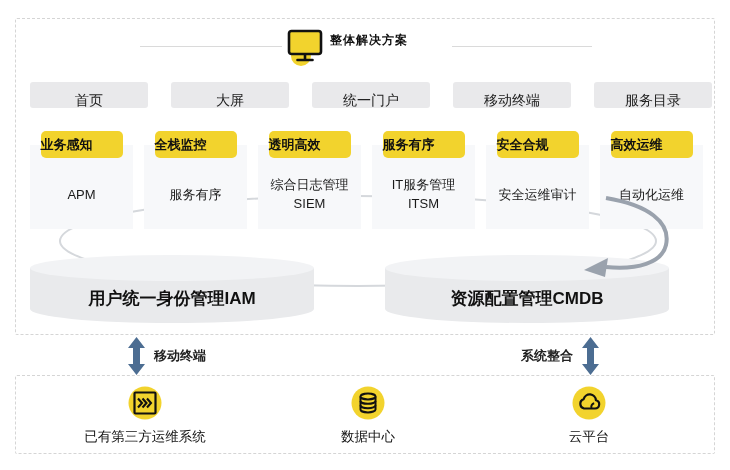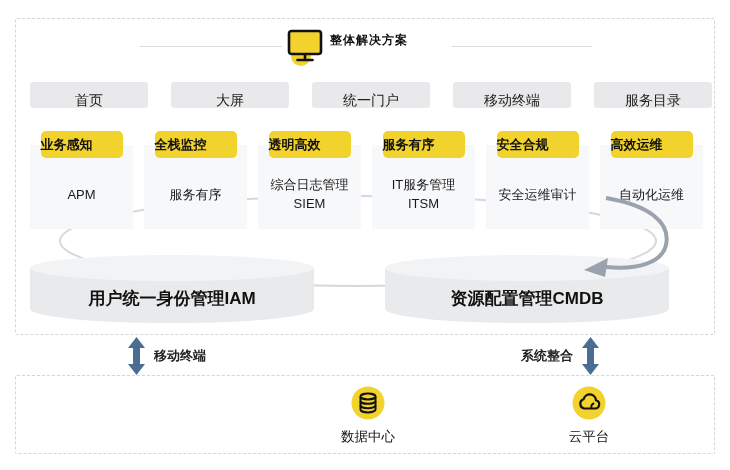--- a/index.html
+++ b/index.html
@@ -143,20 +143,30 @@
   </div>
   <div class="connector" style="left:521px">
     <span class="conn-label">系统整合</span>
     <svg width="17" height="38" viewBox="0 0 17 38">
       <polygon points="8.5,0 17,11 12,11 12,27 17,27 8.5,38 0,27 5,27 5,11 0,11" fill="#4C6D92"></polygon>
     </svg>
   </div>
 
   <div class="dashed-box bottom-box"></div>
 
+  <div class="infra" style="left:65px">
+    <svg width="34" height="34" viewBox="0 0 34 34">
+      <circle cx="17" cy="17" r="16.5" fill="#F2D32D"></circle>
+      <rect x="6.5" y="6.5" width="21" height="21" rx="1" fill="#F2D32D" stroke="#111" stroke-width="2.2"></rect>
+      <path d="M10 12.5 L14 17 L10 21.5" fill="none" stroke="#111" stroke-width="2.1"></path>
+      <path d="M14.5 12.5 L18.5 17 L14.5 21.5" fill="none" stroke="#111" stroke-width="2.1"></path>
+      <path d="M19 12.5 L23 17 L19 21.5" fill="none" stroke="#111" stroke-width="2.1"></path>
+    </svg>
+    <div class="infra-label">已有第三方运维系统</div>
+  </div>
   <div class="infra" style="left:288px">
     <svg width="34" height="34" viewBox="0 0 34 34">
       <circle cx="17" cy="17" r="16.5" fill="#F2D32D"></circle>
       <path d="M9.5 10.5 v13 a7.5 2.9 0 0 0 15 0 v-13" fill="#F2D32D" stroke="#111" stroke-width="2"></path>
       <ellipse cx="17" cy="10.5" rx="7.5" ry="2.9" fill="#F2D32D" stroke="#111" stroke-width="2"></ellipse>
       <path d="M9.5 14.9 a7.5 2.9 0 0 0 15 0" fill="none" stroke="#111" stroke-width="2"></path>
       <path d="M9.5 19.3 a7.5 2.9 0 0 0 15 0" fill="none" stroke="#111" stroke-width="2"></path>
     </svg>
     <div class="infra-label">数据中心</div>
   </div>

